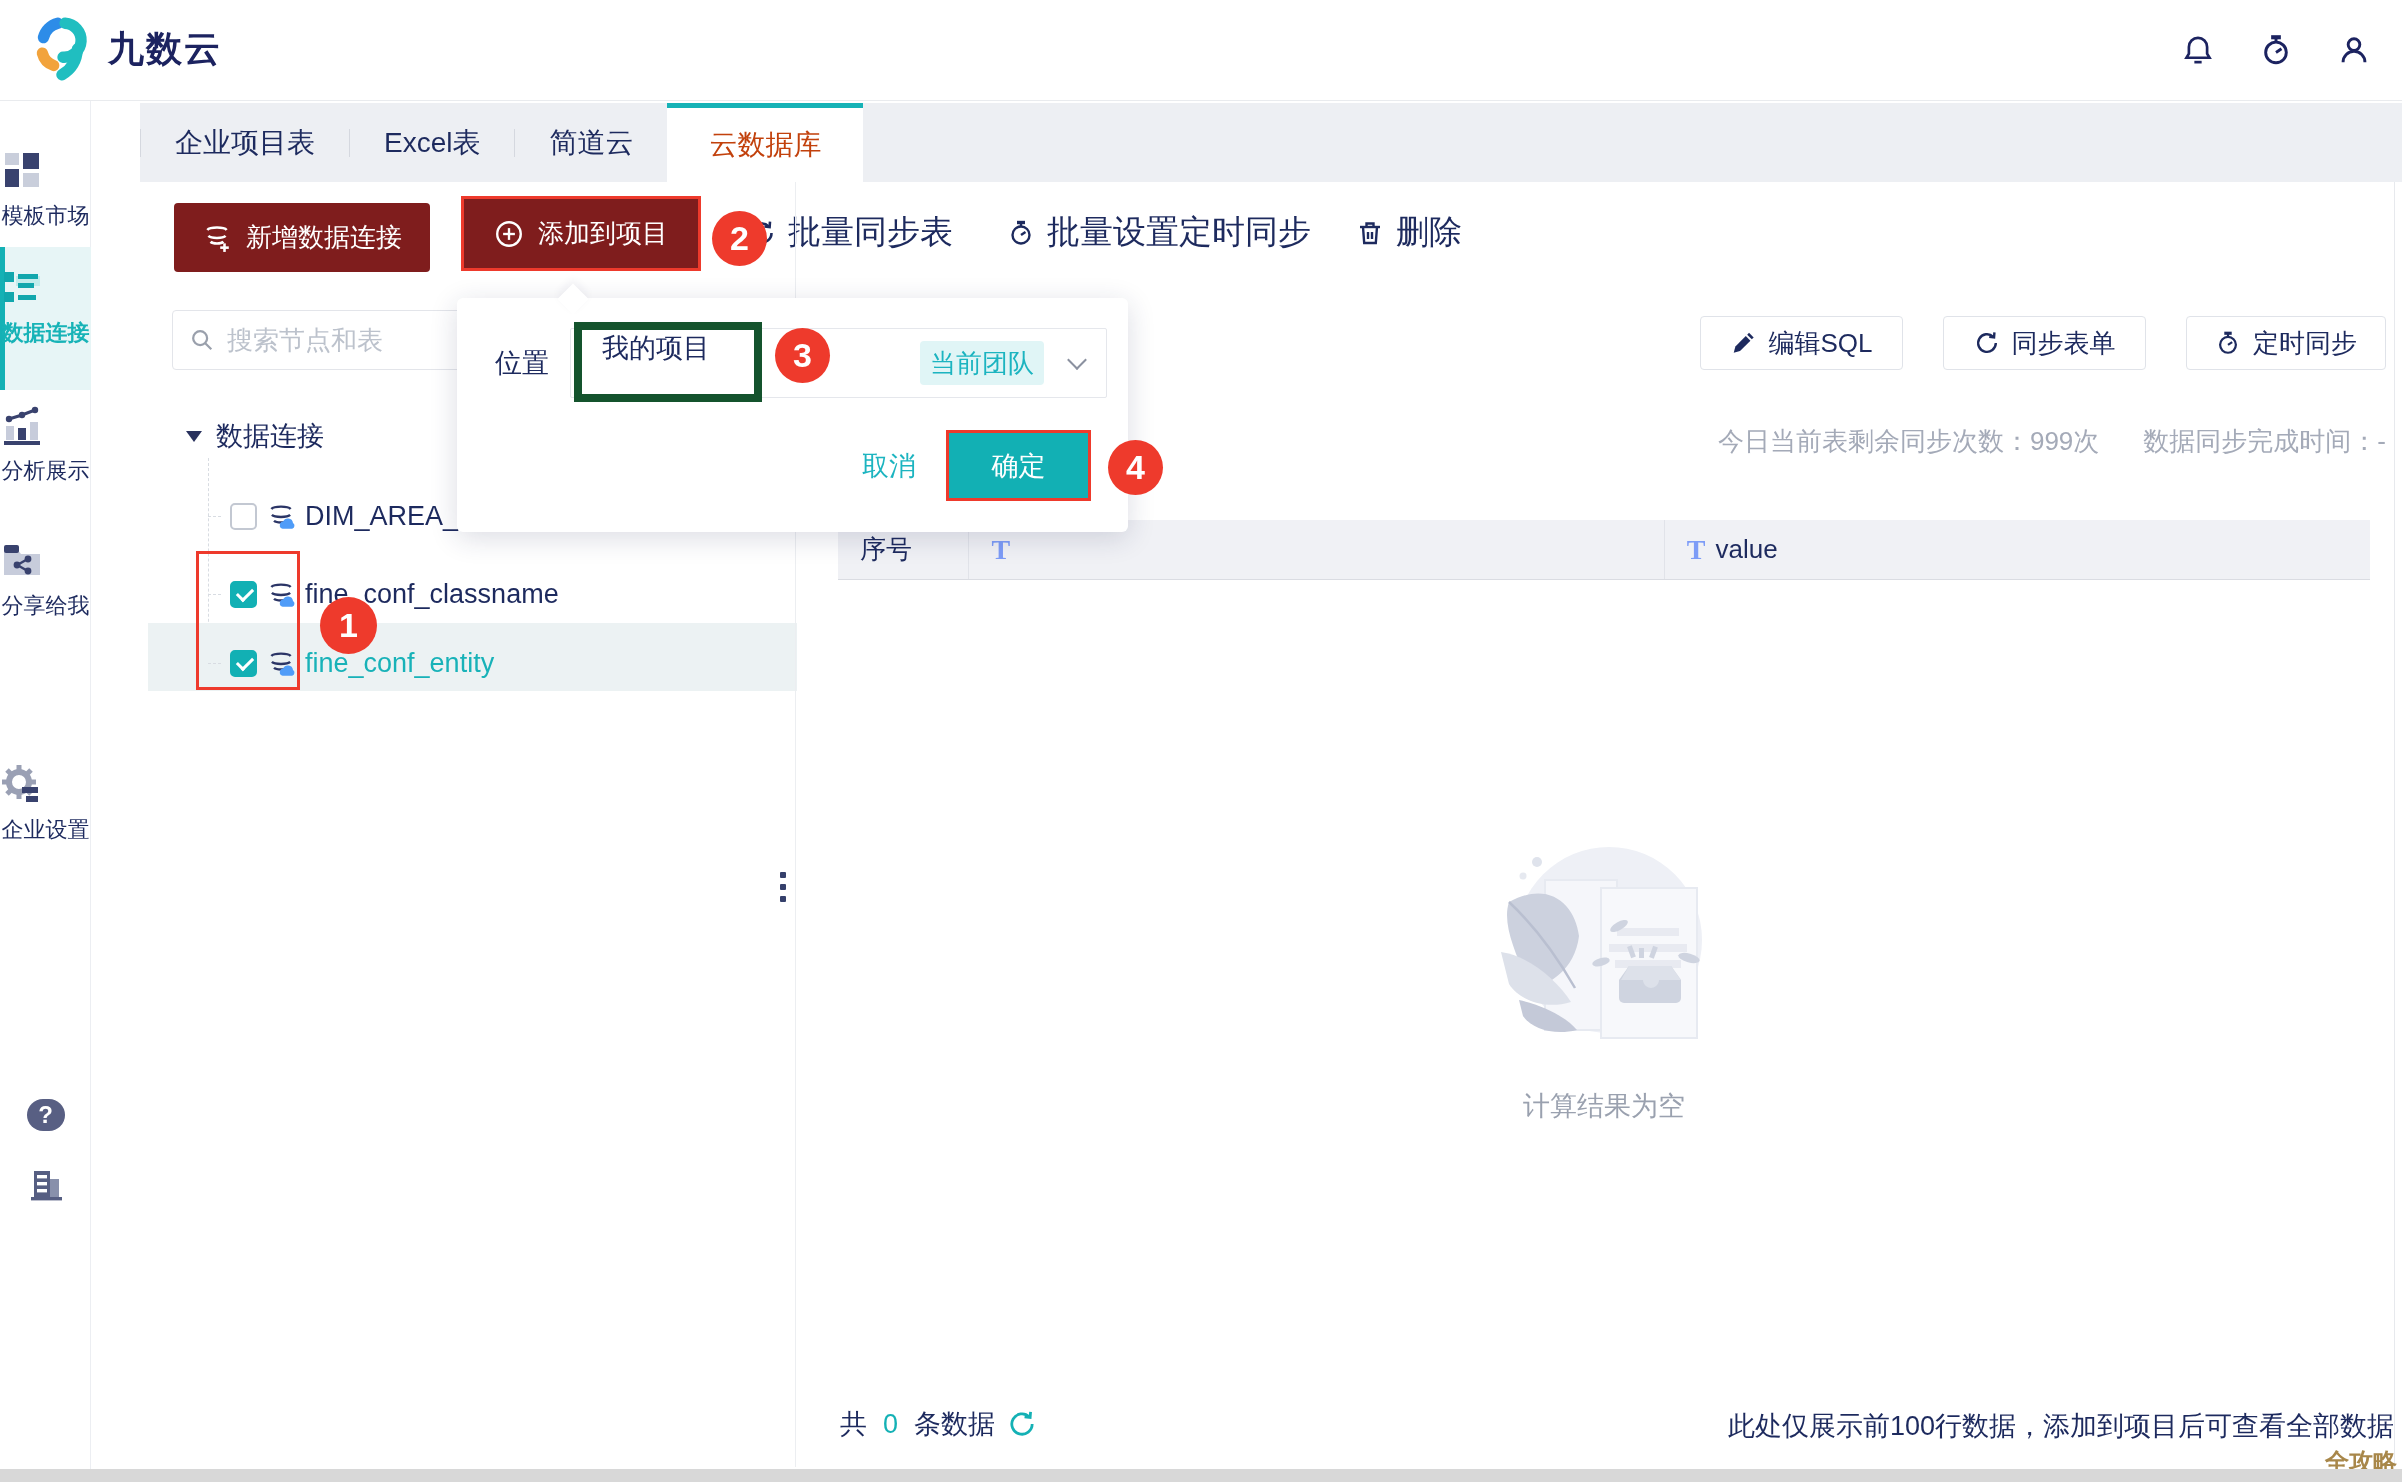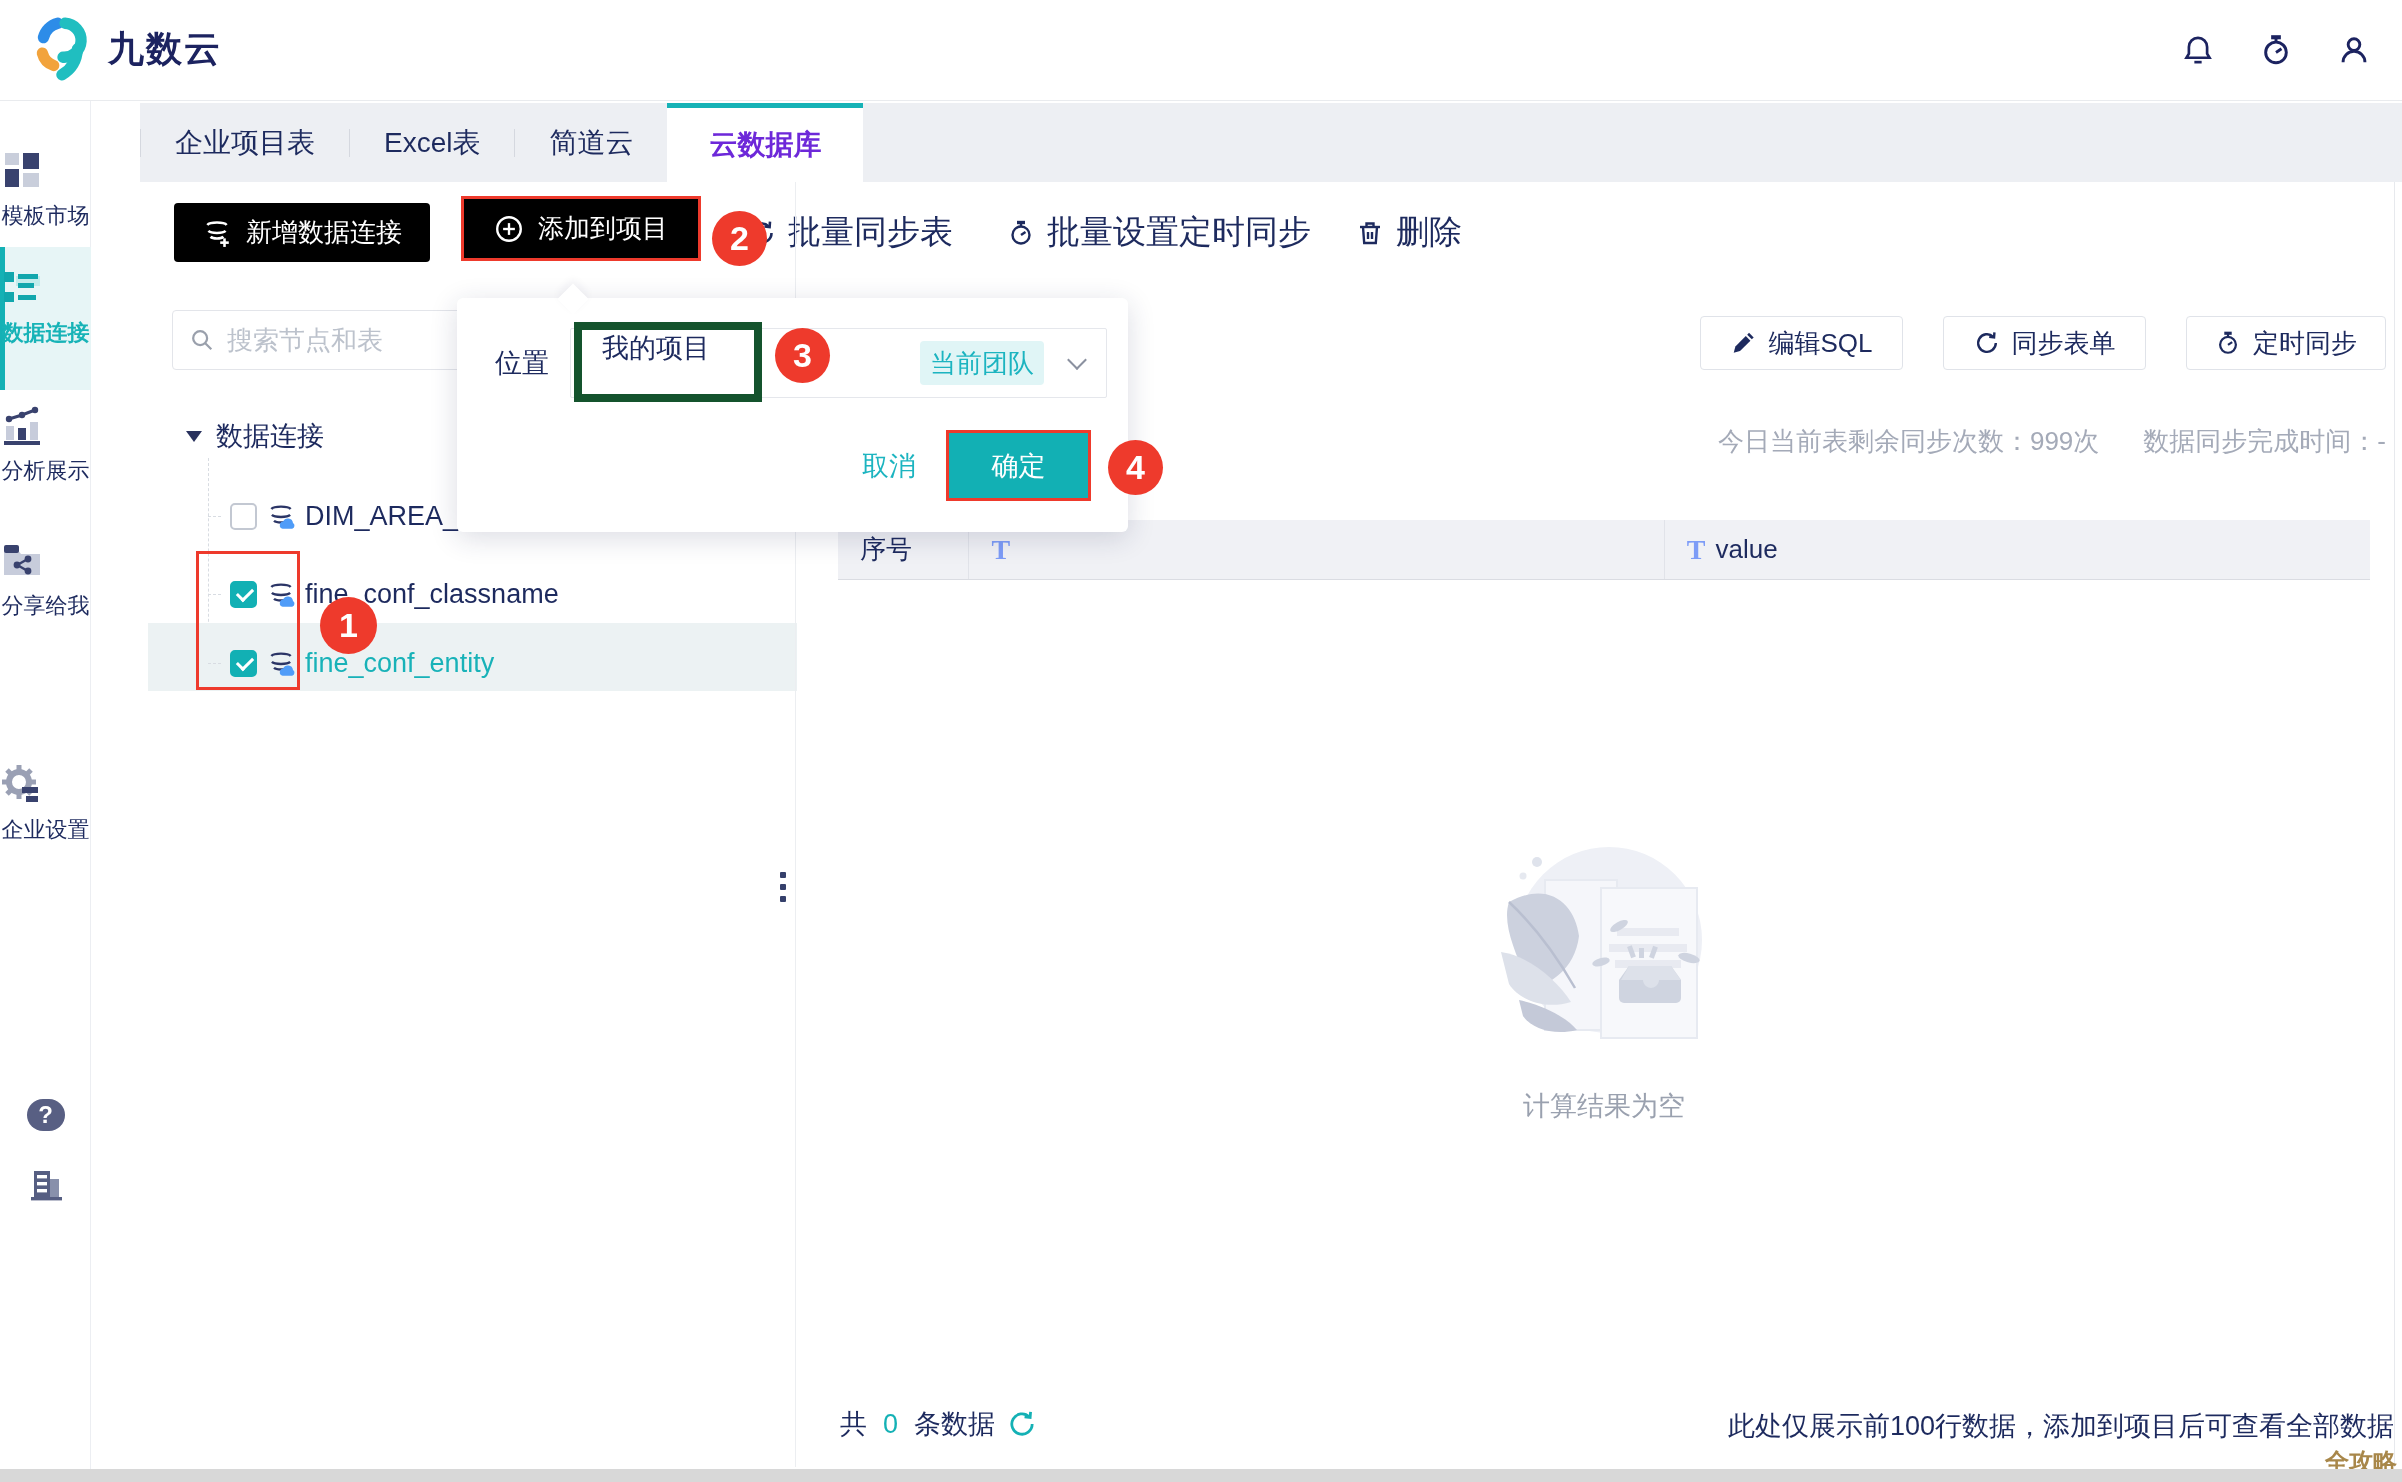--- a/index.html
+++ b/index.html
@@ -23,24 +23,24 @@
   .nav-active-bar { position:absolute; left:0; top:146px; width:5px; height:143px; background:#14b1b5; }
   .nav-item.active .nav-label { color:#17b3b7; font-weight:bold; }
   .side-bottom-icon { position:absolute; left:0; width:91px; text-align:center; cursor:pointer; }
   .help-circle { display:inline-flex; width:38px; height:32px; border-radius:18px; background:#585f83; color:#fff; font-size:24px; font-weight:bold; align-items:center; justify-content:center; }
 
   
   .tabstrip { position:absolute; left:140px; top:103px; width:2262px; height:79px; background:#edeff3; display:flex; align-items:stretch; z-index:5; }
   .tab { display:flex; align-items:center; padding:0 34px; font-size:28px; color:#1d2a5e; cursor:pointer; }
   .tab.first { font-weight:bold; padding-left:39px; }
   .tab-divider { width:1px; height:28px; background:#d5d8df; align-self:center; }
-  .tab.active { background:#fff; border-top:5px solid #16b2b6; color:#6d28d9; padding:0 42px;font-weight:bold; }
-
-  
-  .btn-teal { display:flex; align-items:center; gap:14px; height:59px; padding:0 28px; background:#000000; color:#fff; font-size:26px; border-radius:4px; cursor:pointer; }
+  .tab.active { background:#fff; border-top:5px solid #16b2b6; color:#c2410c; padding:0 42px; }
+
+  
+  .btn-teal { display:flex; align-items:center; gap:14px; height:69px; padding:0 28px; background:#7f1d1d; color:#fff; font-size:26px; border-radius:4px; cursor:pointer; }
   .red-frame { border:3px solid #ee3a2c; z-index:22; }
   .tool-group { position:absolute; height:59px; display:flex; align-items:center; gap:12px; font-size:33px; color:#1d2a5e; cursor:pointer; }
   .badge { position:absolute; width:55px; height:55px; border-radius:50%; background:#ee3a2c; color:#fff; font-size:34px; font-weight:bold; display:flex; align-items:center; justify-content:center; z-index:60; }
 
   
   .popup { position:absolute; left:457px; top:298px; width:671px; height:234px; background:#fff; border-radius:6px; box-shadow:0 6px 28px rgba(30,40,80,0.16); z-index:50; }
   .popup-arrow { position:absolute; left:105px; top:-10px; width:22px; height:22px; background:#fff; transform:rotate(45deg); box-shadow:-3px -3px 8px rgba(30,40,80,0.06); }
   .loc-label { position:absolute; left:38px; top:45px; font-size:27px; color:#1d2a5e; line-height:40px; }
   .loc-control { position:absolute; left:113px; top:30px; width:537px; height:70px; border:1px solid #e5e7ec; border-radius:2px; background:#fff; }
   .loc-red { position:absolute; left:3px; top:-7px; width:188px; height:80px; border:8px solid #14532d; display:flex; padding-left:20px; background:#fff; }

